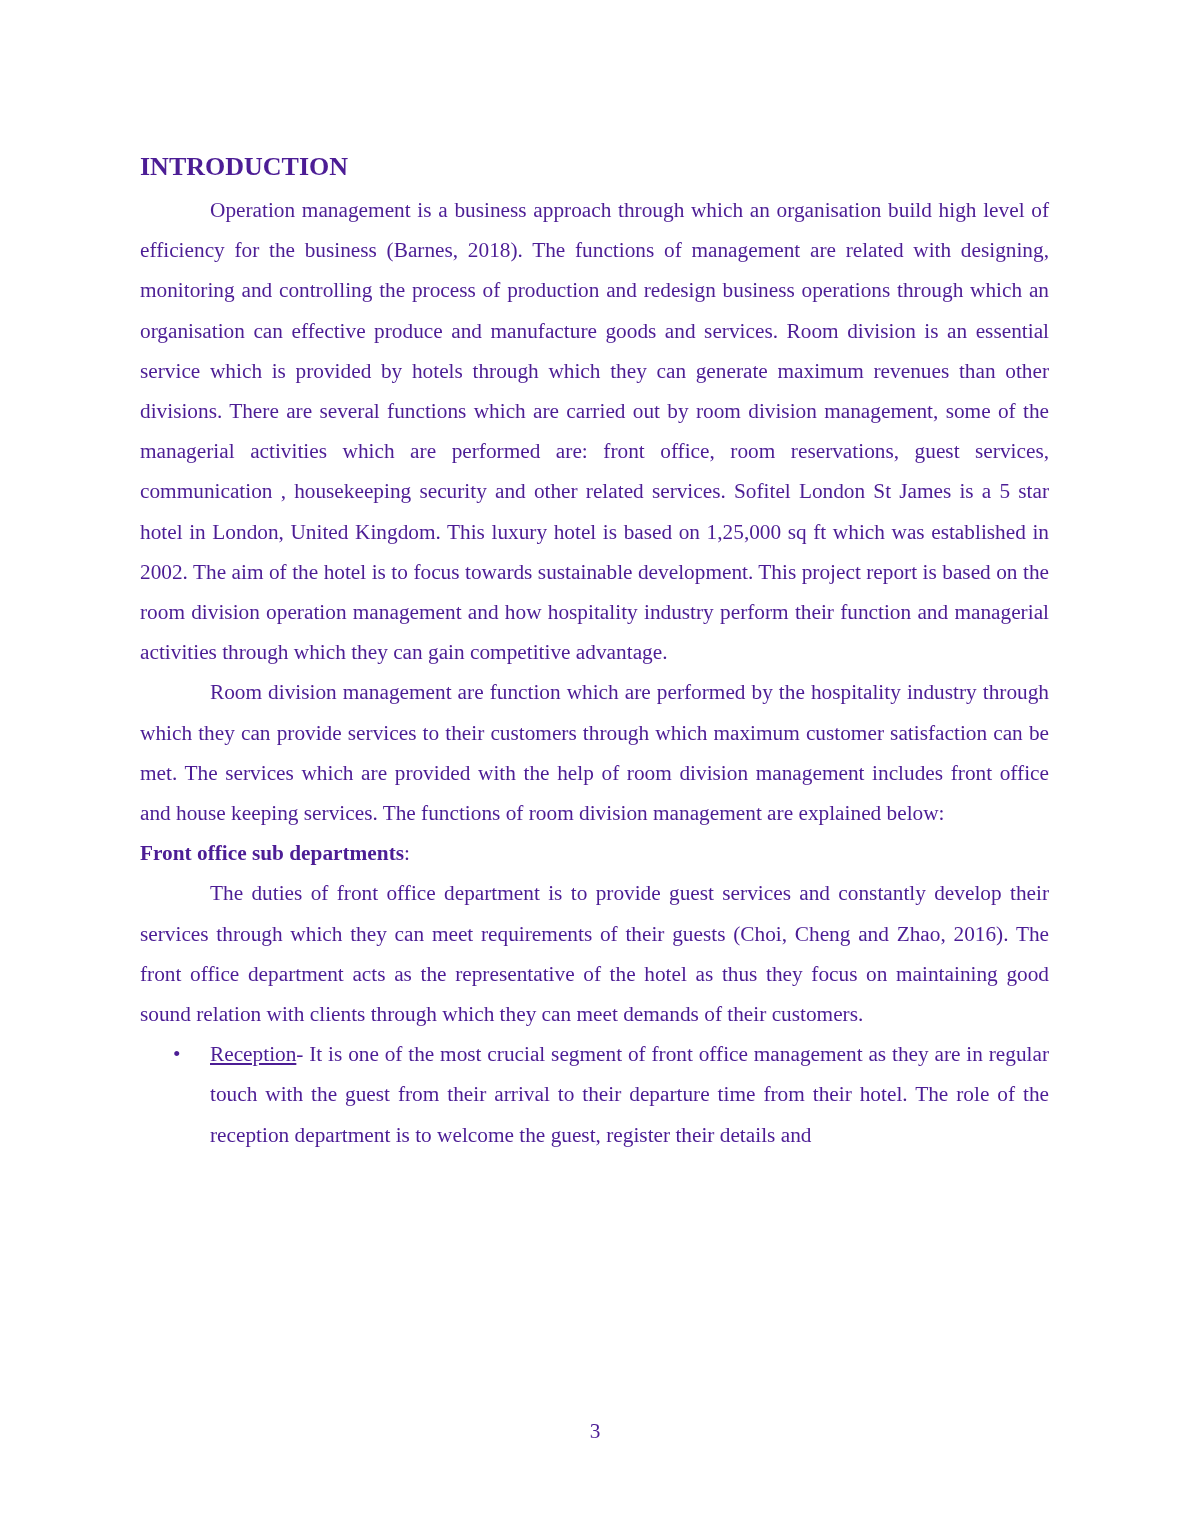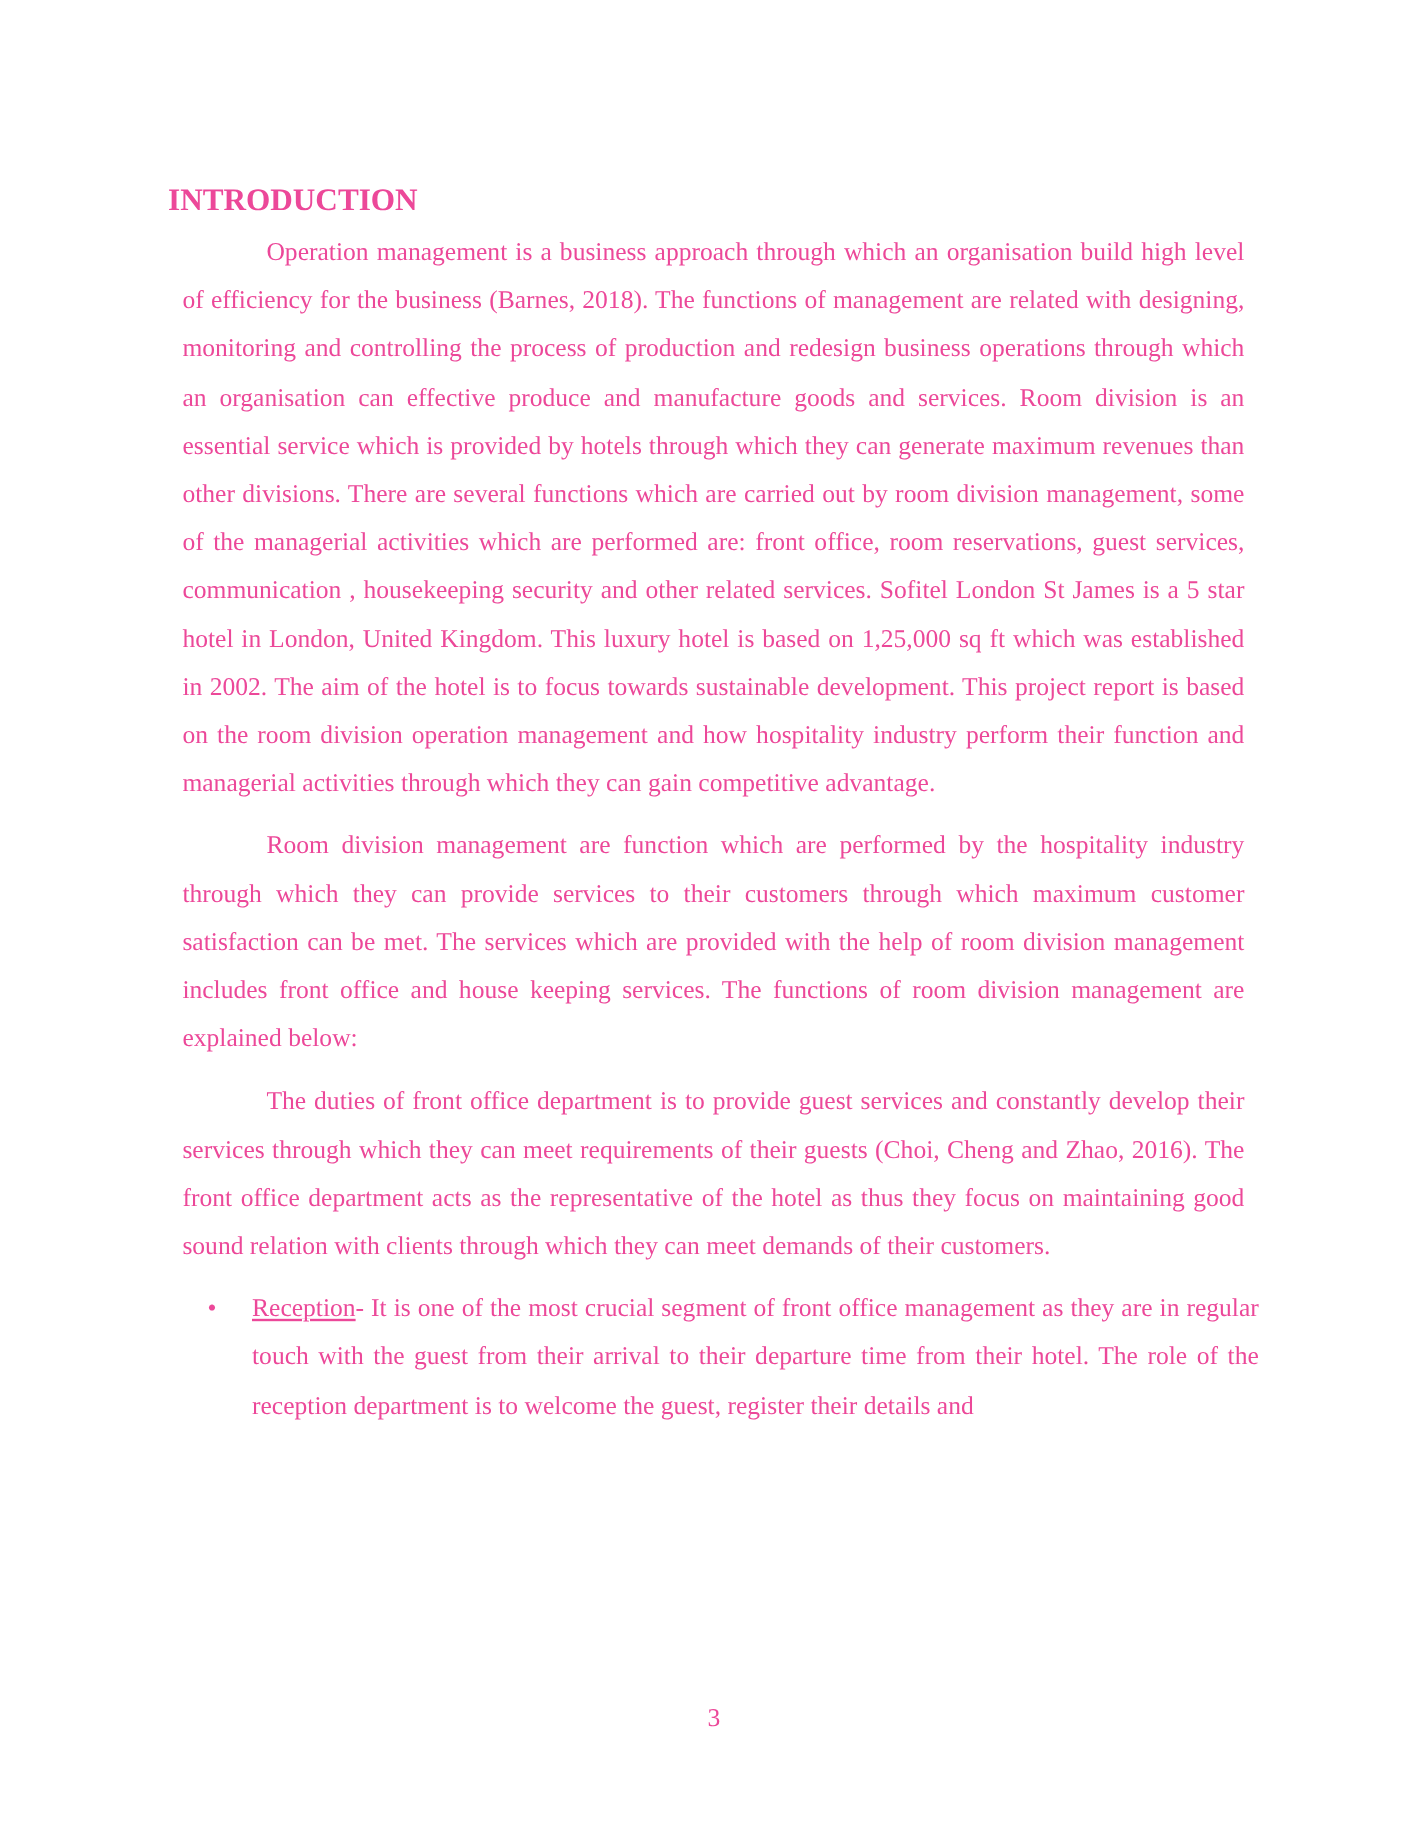--- a/index.html
+++ b/index.html
@@ -1,45 +1,46 @@
 <!DOCTYPE html>
 <html><head>
   <meta charset="utf-8">
   <style>
     html, body { margin: 0; padding: 0; background: #ffffff; }
     body { width: 1190px; height: 1540px; position: relative; overflow: hidden; }
     .page {
       position: absolute; left: 0; top: 0; width: 1012px; height: 1540px;
-      font-family: "Liberation Serif", serif; color: #ec4899; font-size: 21.3px;
+      font-family: "Liberation Serif", serif; color: #4c1d95; font-size: 21.3px;
     }
     .content { position: absolute; left: 140px; top: 150px; width: 909px; }
     h1 {
       font-family: "Liberation Serif", serif; font-weight: bold; font-size: 26px;
       margin: 0; line-height: 34px;
     }
-    p { margin: 12px; line-height: 40.2px; text-align: justify; }
+    p { margin: 0; line-height: 40.2px; text-align: justify; }
     .indent { text-indent: 70px; }
     .u { text-decoration: underline; }
     .b { font-weight: bold; }
     ul { list-style: none; margin: 0; padding: 0; }
     li { position: relative; padding-left: 70px; line-height: 40.2px; text-align: justify; }
     .bullet { position: absolute; left: 33px; top: 0; }
     .pagenum { position: absolute; top: 1416px; left: 0; width: 1190px; text-align: center; font-size: 21.3px; line-height: 30px; }
   </style>
 </head>
 <body>
 
 <div class="page">
   <div class="content">
 
     <h1>INTRODUCTION</h1>
     <p class="indent" style="margin-top:6px;">Operation management is a business approach through which an organisation build high level of efficiency for the business (Barnes, 2018).  The functions of management are related with designing, monitoring and controlling the process of production and redesign business operations through which an organisation can effective produce and manufacture goods and services. Room division is an essential service which is provided by hotels through which they can generate maximum revenues than other divisions. There are several functions which are carried out by room division management, some of the managerial activities which are performed are: front office, room reservations, guest services, communication , housekeeping security and other related services. Sofitel London St James is a 5 star hotel in London, United Kingdom.  This luxury hotel is based on 1,25,000 sq ft which was established in 2002. The aim of the hotel is to focus towards sustainable development. This project report is based on the room division operation management and how hospitality industry perform their function and managerial activities through which they can gain competitive advantage.</p>
 
     <p class="indent">Room division management are function which are performed by the hospitality industry through which they can provide services to their customers through which maximum customer satisfaction can be met. The services which are provided with the help of room division management includes front office and house keeping services. The functions of room division management are explained below:</p>
 
+    <p><span class="b">Front office sub departments</span><span>:</span></p>
     <p class="indent">The duties of front office department is to provide guest services and constantly develop their services through which they can meet requirements of their guests (Choi, Cheng and Zhao, 2016). The front office department acts as the representative of the hotel as thus they focus on maintaining good sound relation with clients through which they can meet demands of their customers.</p>
 
     <ul>
       <li>
         <span class="bullet">•</span><span class="u">Reception</span><span>- It is one of the most crucial segment of front office management as they are in regular touch with the guest  from their arrival to their departure time from their hotel. The role of the reception department is to welcome the guest, register their details and</span>
       </li>
     </ul>
   </div>
 
   <div class="pagenum">3</div>

